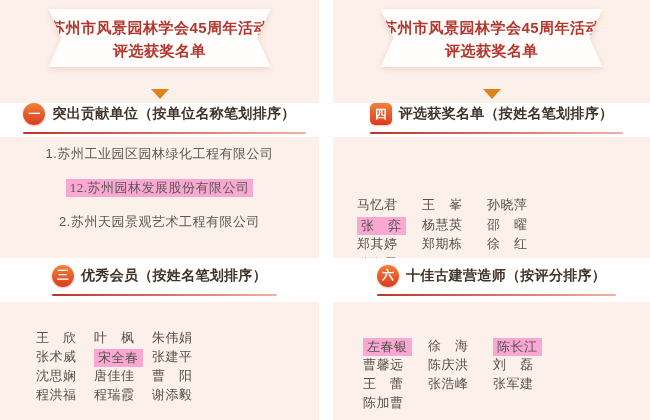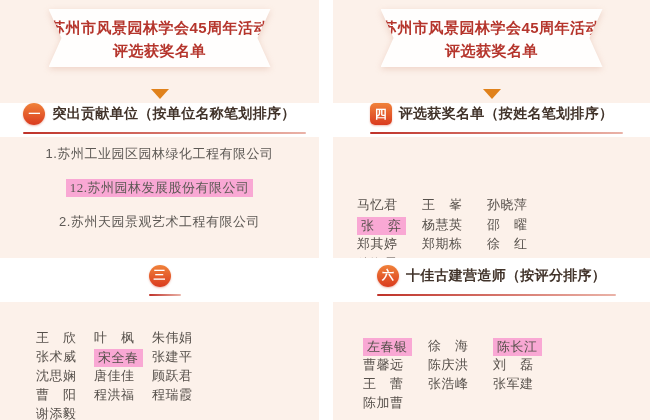--- a/index.html
+++ b/index.html
@@ -86,34 +86,34 @@
         <span class="nm hl">12.苏州园林发展股份有限公司</span>
       </div>
       <div class="company">
         <span class="nm">2.苏州天园景观艺术工程有限公司</span>
       </div>
     </div>
 
     <div class="band white band-h2">
       <div class="sec-head">
         <span class="badge">三</span>
+        <span class="sec-title">优秀会员（按姓名笔划排序）</span>
       </div>
     </div>
 
     <div class="band pink band-list2">
       <div class="names grid-members">
         <span class="cell"><span class="nm">王　欣</span></span>
         <span class="cell"><span class="nm">叶　枫</span></span>
         <span class="cell"><span class="nm">朱伟娟</span></span>
         <span class="cell"><span class="nm">张术威</span></span>
         <span class="cell"><span class="nm hl">宋全春</span></span>
         <span class="cell"><span class="nm">张建平</span></span>
         <span class="cell"><span class="nm">沈思娴</span></span>
         <span class="cell"><span class="nm">唐佳佳</span></span>
-        <span class="cell"><span class="nm">顾跃君</span></span>
         <span class="cell"><span class="nm">曹　阳</span></span>
         <span class="cell"><span class="nm">程洪福</span></span>
         <span class="cell"><span class="nm">程瑞霞</span></span>
         <span class="cell"><span class="nm">谢添毅</span></span>
       </div>
     </div>
   </div>
 
   <div class="col col-right">
 

